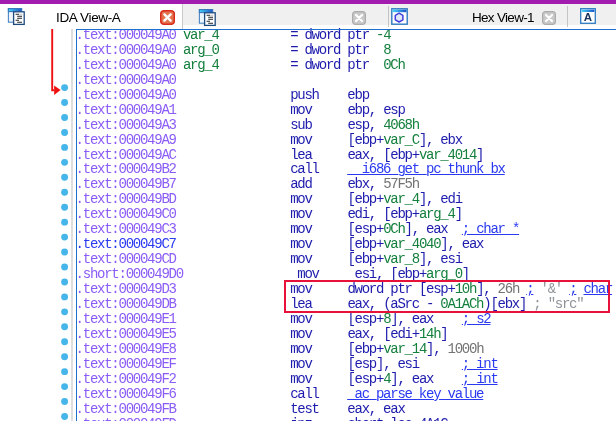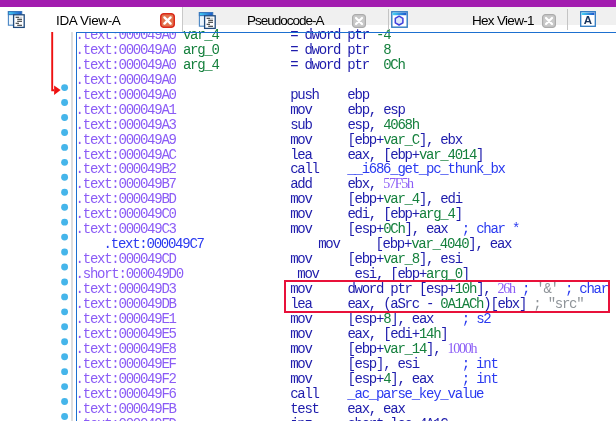--- a/index.html
+++ b/index.html
@@ -1,25 +1,25 @@
 <!DOCTYPE html>
 <html><head><meta charset="utf-8"><style>
 html,body{margin:0;padding:0;width:616px;height:421px;overflow:hidden;background:#fff;}
 *{box-sizing:border-box;}
-#tabbar{position:absolute;left:0;top:0;width:616px;height:25px;background:#f0f0f0;border-top:7px solid #a21caf;}
+#tabbar{position:absolute;left:0;top:0;width:616px;height:25px;background:#f0f0f0;border-top:4px solid #a21caf;}
 #tab1{position:absolute;left:0;top:0;width:183px;height:25px;background:#fff;border-right:1px solid #c9c9c9;}
 .tlabel{position:absolute;top:5.5px;font:13.5px "Liberation Sans",sans-serif;color:#000;}
 .sep{position:absolute;top:2px;height:21px;width:1px;background:#c4c4c4;}
 #underline{position:absolute;left:76.2px;top:24.5px;width:539.8px;height:1.9px;background:#1d70d0;}
 .x{position:absolute;border-radius:3px;}
 #grayline{position:absolute;left:71px;top:26.4px;width:2px;height:394.6px;background:#dedede;}
 #panel{position:absolute;left:76.2px;top:26.4px;width:540px;height:394.6px;border-left:1.5px solid #1d70d0;}
 #code{position:absolute;left:75.6px;top:27.9px;margin:0;font-family:"Liberation Mono",monospace;font-size:14px;line-height:14.95px;letter-spacing:-1.25px;white-space:pre;color:#1e1cac;}
 #code b{font-weight:normal;}
-.k{color:#8b5cf6;}.g{color:#15803d;}.b{color:#1e1cac;}.c{color:#2a3af0;}.o{color:#8b5cf6;font-family:Liberation Serif, serif;}.q{color:#8f9499;}.s{color:#2a3af0;padding-left:28px;}
+.k{color:#8b5cf6;}.g{color:#15803d;}.b{color:#1e1cac;}.c{color:#2a3af0;text-decoration:underline;}.o{color:#737373;}.q{color:#8f9499;}.s{color:#2a3af0;}
 #redbox{position:absolute;left:284.2px;top:280.2px;width:326px;height:33.3px;border:2.2px solid #e8113a;}
 svg{position:absolute;}
 </style></head><body>
 <div id="grayline"></div>
 <div id="panel"></div>
 <pre id="code"><b class="k">.text:000049A0</b> <b class="g">var_4</b>          <b class="b">= dword ptr</b> <b class="g">-4</b>
 <b class="k">.text:000049A0</b> <b class="g">arg_0</b>          <b class="b">= dword ptr</b>  <b class="g">8</b>
 <b class="k">.text:000049A0</b> <b class="g">arg_4</b>          <b class="b">= dword ptr</b>  <b class="g">0Ch</b>
 <b class="k">.text:000049A0</b>
 <b class="k">.text:000049A0</b>                <b class="b">push</b>    <b class="b">ebp</b>
@@ -71,21 +71,20 @@
     <circle cx="64.6" cy="401.55" r="3.45"></circle>
     <circle cx="64.6" cy="416.50" r="3.45"></circle>
   </svg>
 <svg id="arrow" width="70" height="100" viewBox="0 0 70 100" style="left:0;top:0;">
 <path d="M52.2 22.5 L52.2 90.2 L54 90.2" stroke="#ee1111" stroke-width="1.9" fill="none"></path>
 <polygon points="54.1,85.4 54.1,94.9 60.6,90.1" fill="#ee1111"></polygon>
 </svg>
 <div id="tabbar">
 <div id="tab1"></div>
 <span class="tlabel" style="left:56px;letter-spacing:-0.35px;">IDA View-A</span>
-<span class="tlabel" style="left:247px;letter-spacing:-1.0px;">Pseudocode-A</span>
 <span class="tlabel" style="left:472px;letter-spacing:-0.7px;">Hex View-1</span>
 <div class="sep" style="left:388px;"></div>
 <div class="sep" style="left:567px;"></div>
 <div id="underline"></div>
 <svg width="22" height="22" viewBox="0 0 22 22" style="left:5px;top:3px;">
       <defs>
         <linearGradient id="tg" x1="0" y1="0" x2="1" y2="0">
           <stop offset="0" stop-color="#45d5f5"></stop>
           <stop offset="1" stop-color="#1b55cc"></stop>
         </linearGradient>

